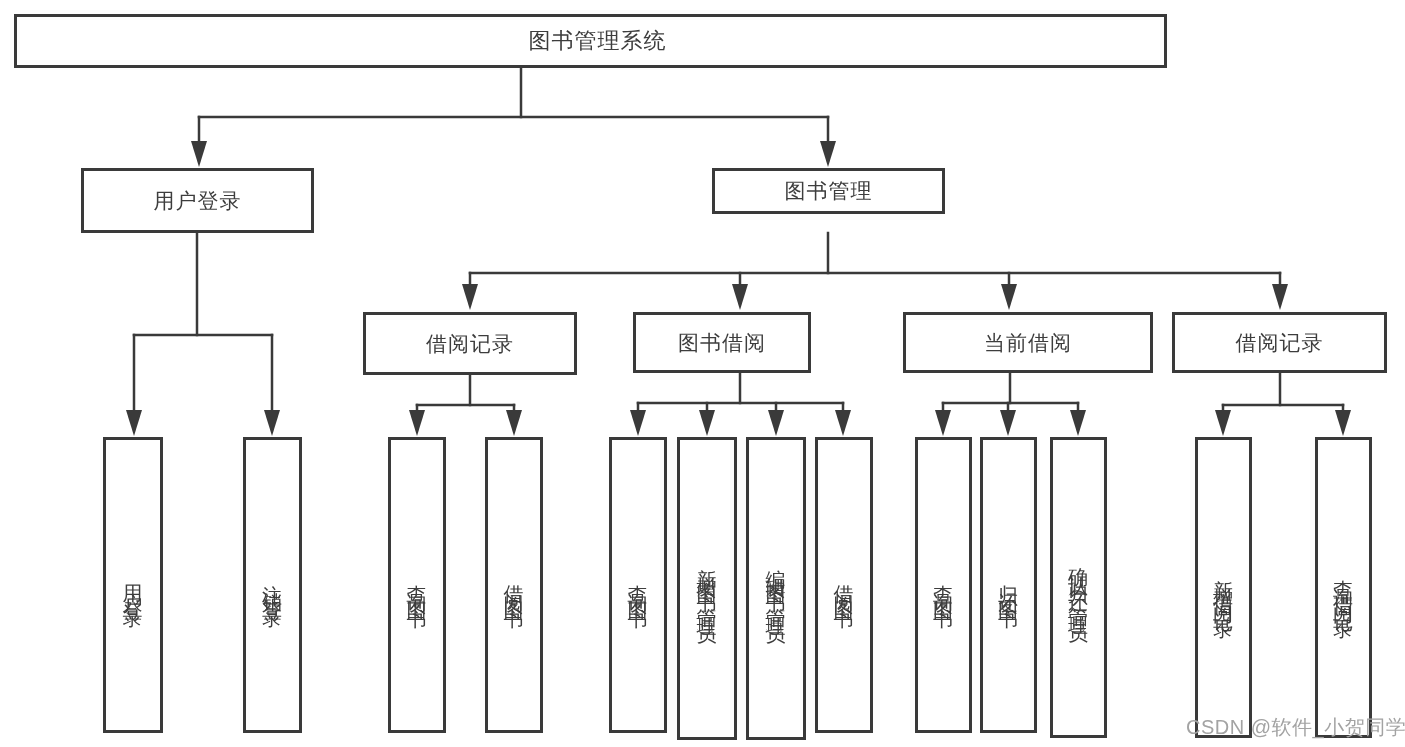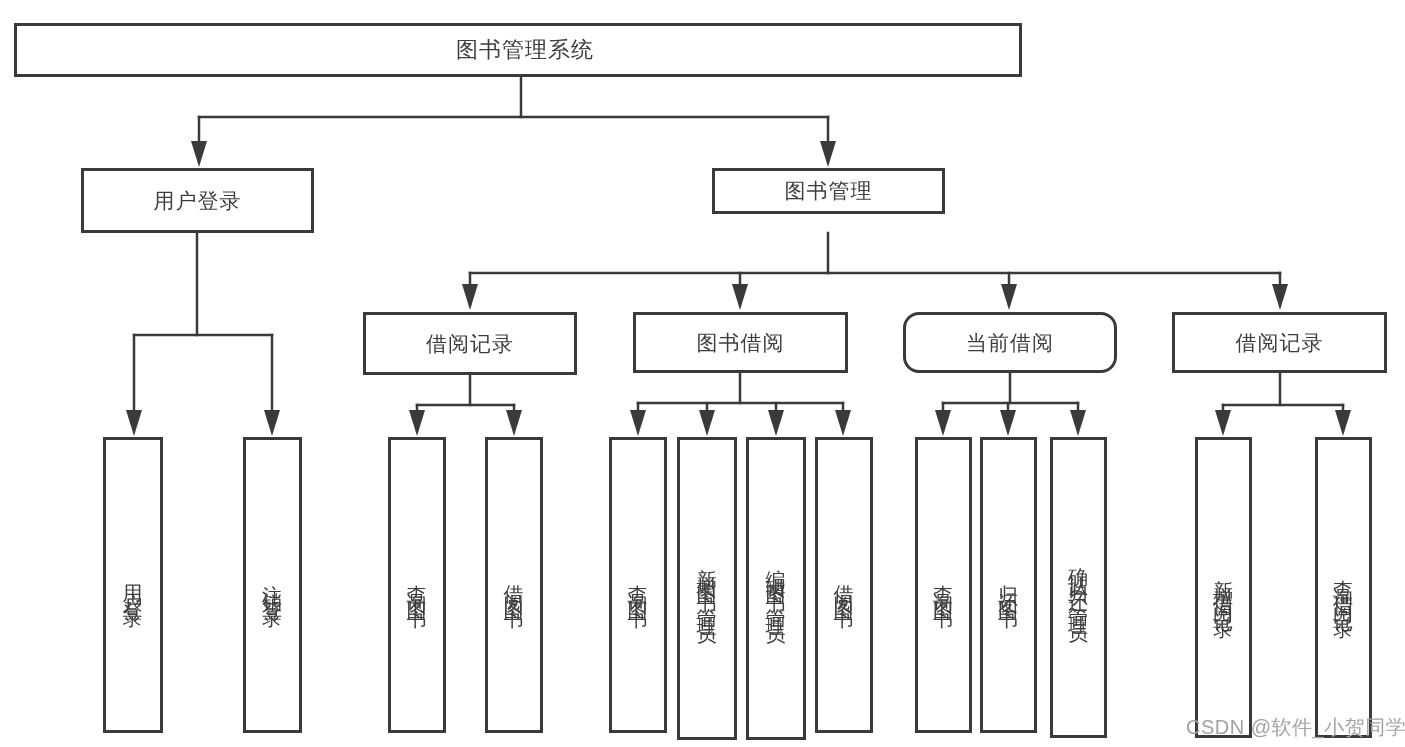--- a/index.html
+++ b/index.html
@@ -102,38 +102,38 @@
 
       <path d="M935,410 L951,410 L943,436 Z"></path>
       <path d="M1000,410 L1016,410 L1008,436 Z"></path>
       <path d="M1070,410 L1086,410 L1078,436 Z"></path>
 
       <path d="M1215,410 L1231,410 L1223,436 Z"></path>
       <path d="M1335,410 L1351,410 L1343,436 Z"></path>
     </g>
   </svg>
 
-  <div class="box h-box root-box" style="left:14px;top:23px;width:1008px;height:54px;padding-left:14px;">
+  <div class="box h-box root-box" style="left:14px;top:14px;width:1153px;height:54px;padding-left:14px;">
     <span>图书管理系统</span>
   </div>
 
   <div class="box h-box" style="left:81px;top:168px;width:233px;height:65px;">
     <span>用户登录</span>
   </div>
   <div class="box h-box" style="left:712px;top:168px;width:233px;height:46px;">
     <span>图书管理</span>
   </div>
 
   <div class="box h-box" style="left:363px;top:312px;width:214px;height:63px;">
     <span>借阅记录</span>
   </div>
-  <div class="box h-box" style="left:633px;top:312px;width:215px;height:61px;">
+  <div class="box h-box" style="left:633px;top:312px;width:178px;height:61px;">
     <span>图书借阅</span>
   </div>
-  <div class="box h-box" style="left:903px;top:312px;width:214px;height:61px;border-radius:16px;">
+  <div class="box h-box" style="left:903px;top:312px;width:250px;height:61px;">
     <span>当前借阅</span>
   </div>
   <div class="box h-box" style="left:1172px;top:312px;width:215px;height:61px;">
     <span>借阅记录</span>
   </div>
 
   <div class="box v-box" style="left:103px;top:437px;width:60px;height:296px;">
     <span>用户登录</span>
   </div>
   <div class="box v-box" style="left:243px;top:437px;width:59px;height:296px;">

